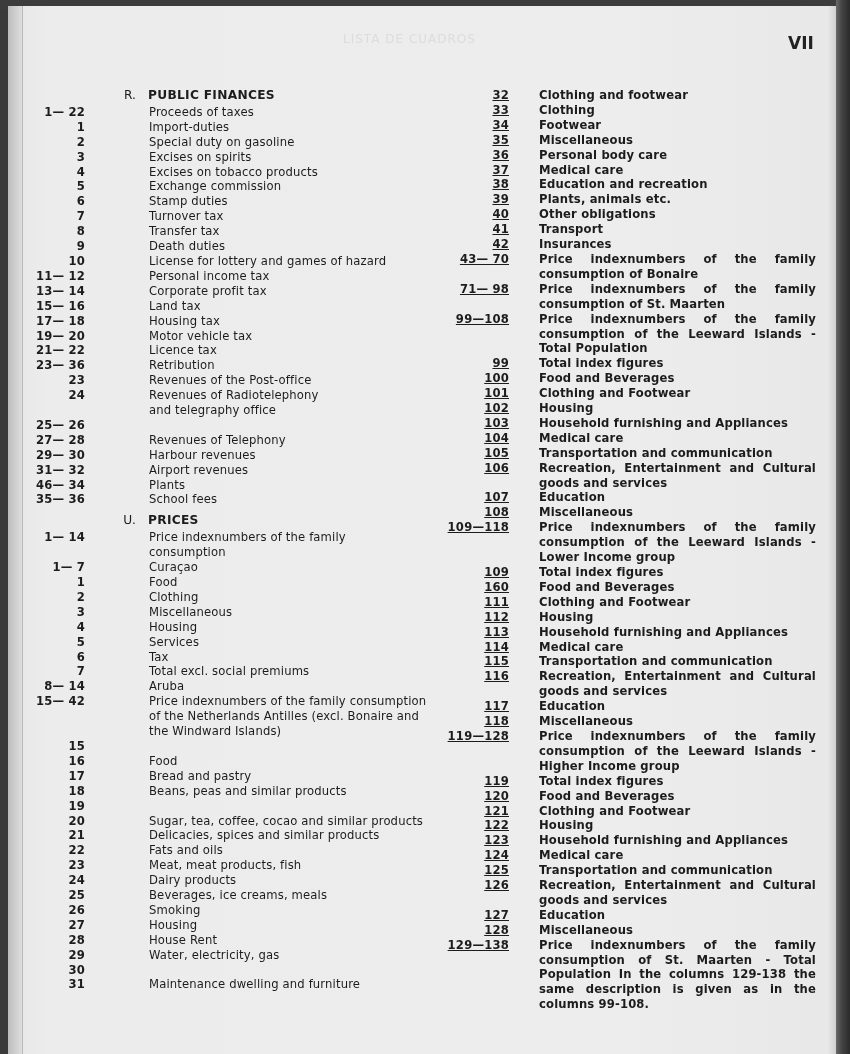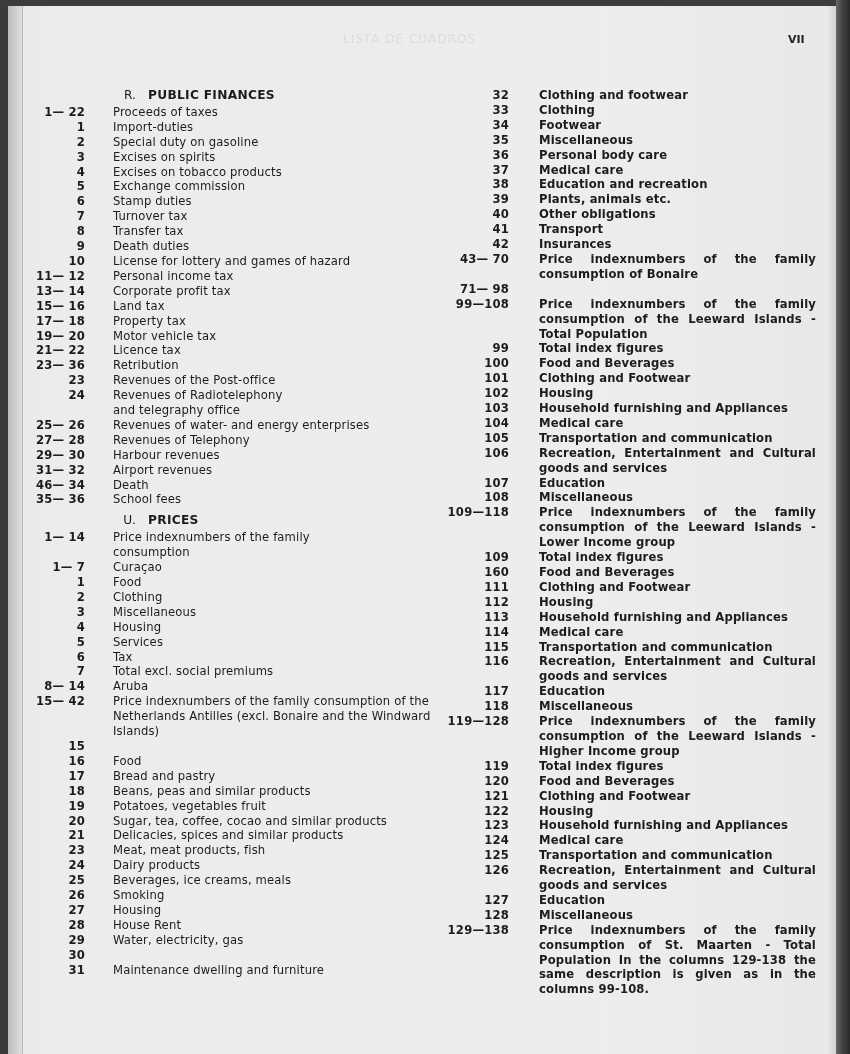--- a/index.html
+++ b/index.html
@@ -15,32 +15,32 @@
     background: linear-gradient(90deg, #d8d8d8 0px, #e9e9e9 14px, #ececec 40px, #ededed 600px, #e8e8e8 820px, #d0d0d0 828px);
   }
   .spine { position: absolute; left: 0; top: 0; width: 14px; height: 1048px;
     background: linear-gradient(90deg, #bdbdbd, #dedede); border-right: 1px solid #b8b8b8; }
   .rightedge { position: absolute; left: 836px; top: 0; width: 14px; height: 1054px;
     background: linear-gradient(90deg, #6a6a6a, #444 40%, #2a2a2a); }
   .ghost-title {
     position: absolute; left: 343px; top: 32px; font-size: 12px; letter-spacing: 1px;
     color: #dcdcdc;
   }
-  .folio { position: absolute; left: 788px; top: 33px; font-size: 11px; font-weight: bold; color: #222; }
+  .folio { position: absolute; left: 788px; top: 33px; font-size: 17px; font-weight: bold; color: #222; }
 
   .col { position: absolute; font-size: 11.6px; line-height: 14.9px; }
   .col-left { left: 20px; top: 88px; width: 420px; }
   .col-right { left: 444px; top: 88px; width: 372px; }
 
   .row { display: flex; align-items: flex-start; }
   .num { flex: 0 0 auto; text-align: right; font-weight: bold; white-space: nowrap; letter-spacing: 0.2px; }
   .col-left .num { width: 65px; }
-  .col-right .num { width: 65px; }
+  .col-right .num { width: 65px; text-decoration: underline; }
   .desc { flex: 1 1 auto; letter-spacing: 0.15px; }
-  .col-left .desc { margin-left: 28px; }
+  .col-left .desc { margin-left: 64px; }
   .col-right .desc { margin-left: 30px; text-align: justify; font-weight: bold; }
   .section-head { display: flex; font-weight: bold; font-size: 12.2px; margin-bottom: 2px; }
   .section-head .letter { width: 128px; text-align: right; padding-right: 12px; box-sizing: border-box; font-weight: normal; }
   .section-head .title { letter-spacing: 0.3px; }
   .gap { height: 6px; }
 </style>
 </head>
 <body>
 
 <div class="topband"></div>
@@ -110,21 +110,21 @@
         <div class="row">
           <span class="num">13— 14</span>
           <span class="desc">Corporate profit tax</span>
         </div>
         <div class="row">
           <span class="num">15— 16</span>
           <span class="desc">Land tax</span>
         </div>
         <div class="row">
           <span class="num">17— 18</span>
-          <span class="desc">Property tax</span>
+          <span class="desc">Housing tax</span>
         </div>
         <div class="row">
           <span class="num">19— 20</span>
           <span class="desc">Motor vehicle tax</span>
         </div>
         <div class="row">
           <span class="num">21— 22</span>
           <span class="desc">Licence tax</span>
         </div>
         <div class="row">
@@ -138,37 +138,36 @@
         <div class="row">
           <span class="num">24</span>
           <span class="desc">Revenues of Radiotelephony</span>
         </div>
         <div class="row">
           <span class="num"></span>
           <span class="desc">and telegraphy office</span>
         </div>
         <div class="row">
           <span class="num">25— 26</span>
-          <span class="desc">Revenues of water- and energy enterprises</span>
         </div>
         <div class="row">
           <span class="num">27— 28</span>
           <span class="desc">Revenues of Telephony</span>
         </div>
         <div class="row">
           <span class="num">29— 30</span>
           <span class="desc">Harbour revenues</span>
         </div>
         <div class="row">
           <span class="num">31— 32</span>
           <span class="desc">Airport revenues</span>
         </div>
         <div class="row">
           <span class="num">46— 34</span>
-          <span class="desc">Death</span>
+          <span class="desc">Plants</span>
         </div>
         <div class="row">
           <span class="num">35— 36</span>
           <span class="desc">School fees</span>
         </div>
       </div>
   </div>
   <div class="gap"></div>
   <div>
     <div class="section-head">
@@ -234,31 +233,34 @@
         <div class="row">
           <span class="num">17</span>
           <span class="desc">Bread and pastry</span>
         </div>
         <div class="row">
           <span class="num">18</span>
           <span class="desc">Beans, peas and similar products</span>
         </div>
         <div class="row">
           <span class="num">19</span>
-          <span class="desc">Potatoes, vegetables fruit</span>
         </div>
         <div class="row">
           <span class="num">20</span>
           <span class="desc">Sugar, tea, coffee, cocao and similar products</span>
         </div>
         <div class="row">
           <span class="num">21</span>
           <span class="desc">Delicacies, spices and similar products</span>
         </div>
         <div class="row">
+          <span class="num">22</span>
+          <span class="desc">Fats and oils</span>
+        </div>
+        <div class="row">
           <span class="num">23</span>
           <span class="desc">Meat, meat products, fish</span>
         </div>
         <div class="row">
           <span class="num">24</span>
           <span class="desc">Dairy products</span>
         </div>
         <div class="row">
           <span class="num">25</span>
           <span class="desc">Beverages, ice creams, meals</span>
@@ -335,20 +337,21 @@
       <div class="row">
         <span class="num">42</span>
         <span class="desc">Insurances</span>
       </div>
       <div class="row">
         <span class="num">43— 70</span>
         <span class="desc">Price indexnumbers of the family consumption of Bonaire</span>
       </div>
       <div class="row">
         <span class="num">71— 98</span>
+        <span class="desc">Price indexnumbers of the family consumption of St. Maarten</span>
       </div>
       <div class="row">
         <span class="num">99—108</span>
         <span class="desc">Price indexnumbers of the family consumption of the Leeward Islands - Total Population</span>
       </div>
       <div class="row">
         <span class="num">99</span>
         <span class="desc">Total index figures</span>
       </div>
       <div class="row">

